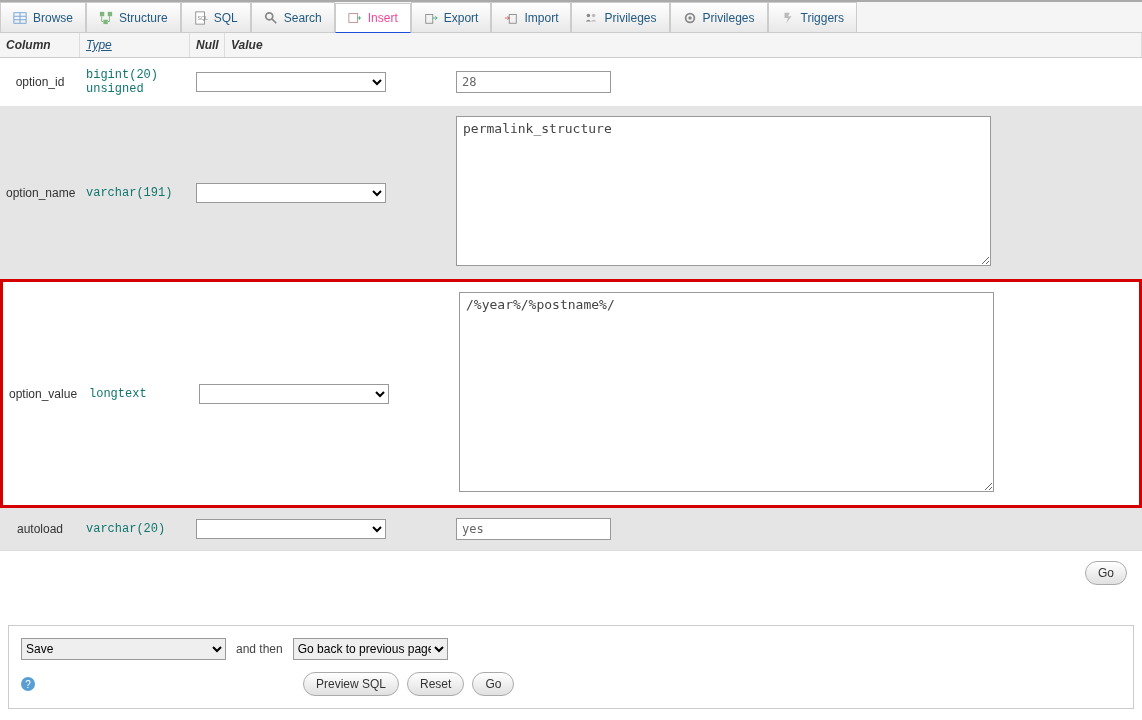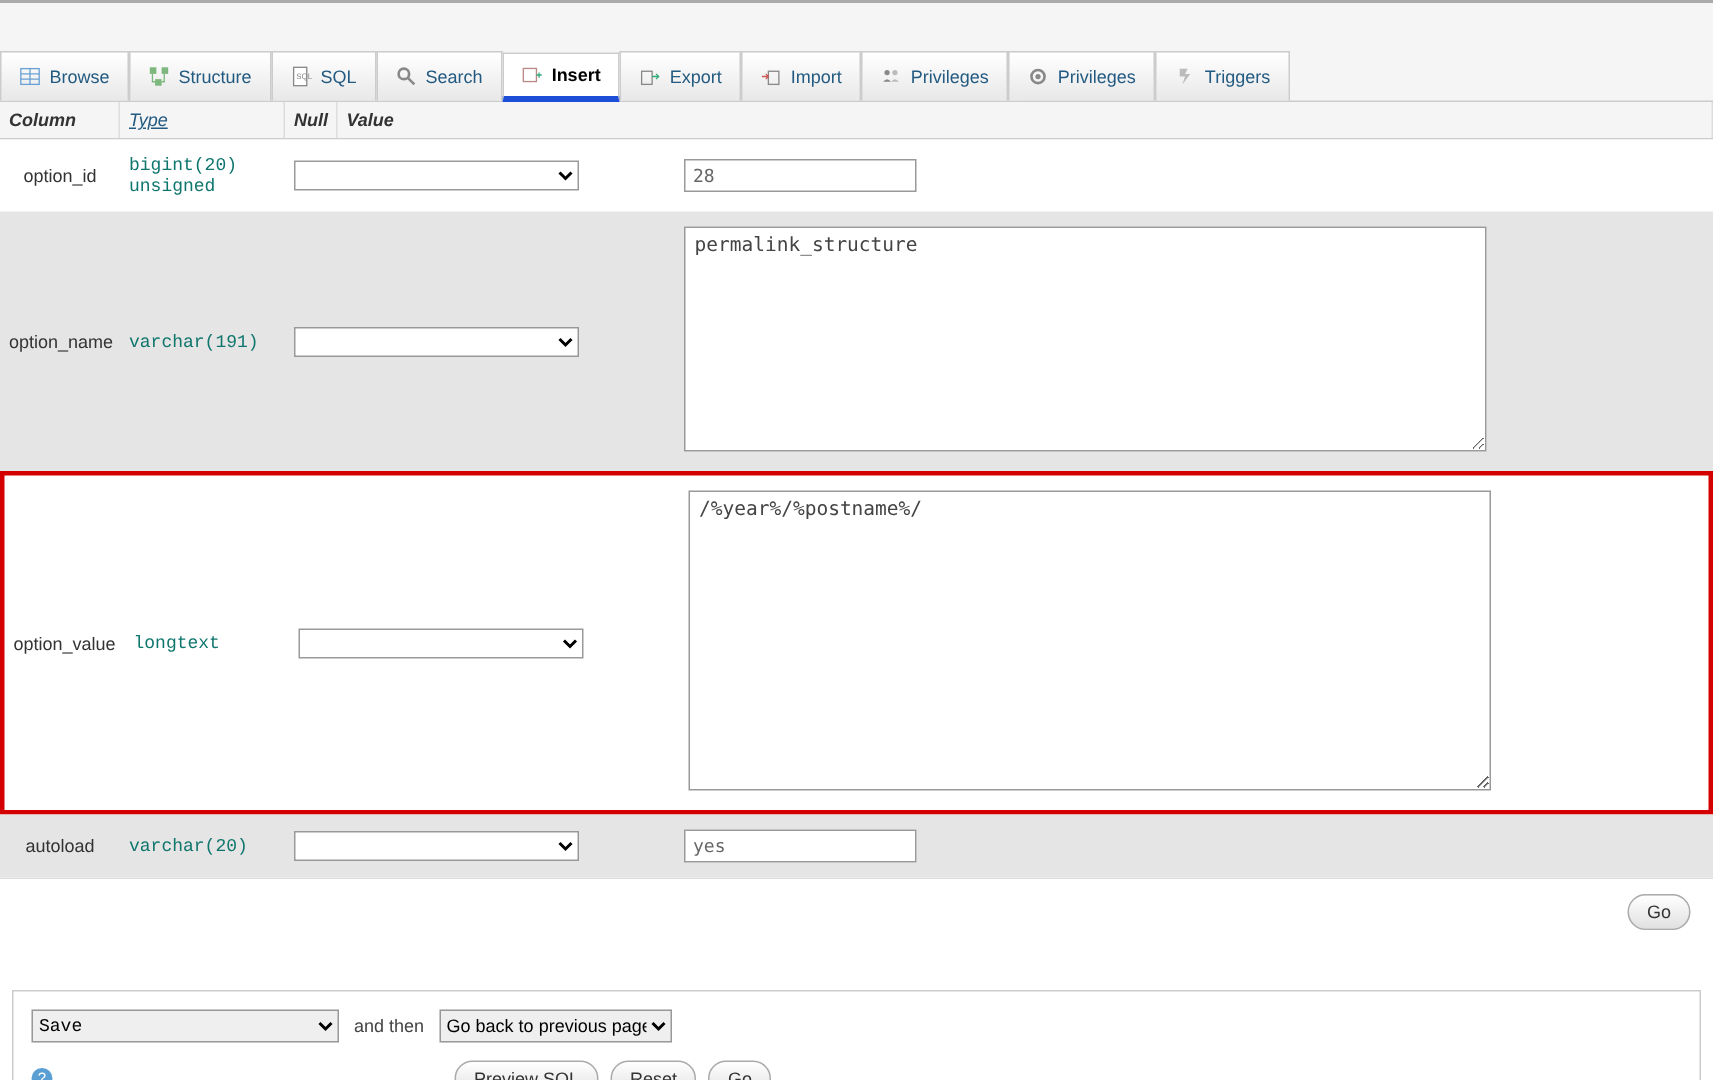--- a/index.html
+++ b/index.html
@@ -1,22 +1,22 @@
 <!DOCTYPE html>
 <html><head>
 <meta charset="utf-8">
 <style>
 * { box-sizing: border-box; margin: 0; padding: 0; }
 body { font-family: Arial, sans-serif; font-size: 12px; background: #fff; color: #444; }
 .container { width: 1142px; }
 
 
 .tabs { display: flex; background: #f5f5f5; border-bottom: 1px solid #ccc; border-top: 2px solid #aaa; padding: 0; }
-.tab { display: flex; align-items: center; gap: 6px; padding: 7px 12px; border: 1px solid #ccc; border-bottom: none; background: linear-gradient(#fff, #e8e8e8); margin-right: 0; cursor: pointer; color: #235a81; font-size: 12px; margin-top: 32px; }
-.tab.active { background: #fff; border-bottom: 4px solid #1d4ed8; position: relative; top: 1px; color: #000000; font-weight: bold; }
+.tab { display: flex; align-items: center; gap: 6px; padding: 7px 12px; border: 1px solid #ccc; border-bottom: none; background: linear-gradient(#fff, #e8e8e8); margin-right: 0; cursor: pointer; color: #235a81; font-size: 12px; }
+.tab.active { background: #fff; border-bottom: 1px solid #1d4ed8; position: relative; top: 1px; color: #ec4899; font-weight: normal; }
 .tab .icon { width: 14px; height: 14px; display: inline-block; }
 
 
 .hdr-row { display: flex; background: #f5f5f5; border-bottom: 1px solid #ccc; font-size: 12px; font-style: italic; }
 .hdr-row > div { padding: 5px 6px; border-right: 1px solid #ddd; }
 .hdr-link { color: #235a81; text-decoration: underline; cursor: pointer; }
 .hdr-plain { color: #333; font-weight: bold; }
 
 
 .c-col { width: 80px; }
@@ -44,21 +44,21 @@
 .highlight { border: 3px solid #d40000; }
 
 
 .go-row { display: flex; justify-content: flex-end; padding: 10px 15px; border-top: 1px solid #ddd; background: #fff; }
 .btn { background: linear-gradient(#fff, #e0e0e0); border: 1px solid #aaa; border-radius: 12px; padding: 4px 12px; font-size: 12px; cursor: pointer; color: #333; }
 
 
 .footer { margin: 30px 8px 8px 8px; border: 1px solid #ccc; padding: 12px; background: #fff; }
 .footer-row1 { display: flex; align-items: center; gap: 10px; margin-bottom: 12px; }
 .footer-row1 select { height: 22px; border: 1px solid #999; font-size: 12px; }
-.footer-row1 .save-sel { width: 205px; font-family: Liberation Mono, monospace; }
+.footer-row1 .save-sel { width: 205px; }
 .footer-row1 .then-sel { width: 155px; }
 .footer-row2 { display: flex; align-items: center; gap: 8px; }
 .help-icon { width: 14px; height: 14px; border-radius: 50%; background: #5a9fd4; color: #fff; font-size: 10px; display: flex; align-items: center; justify-content: center; margin-right: 260px; }
 
 
 </style>
 </head>
 <body>
 
 <div class="container">

